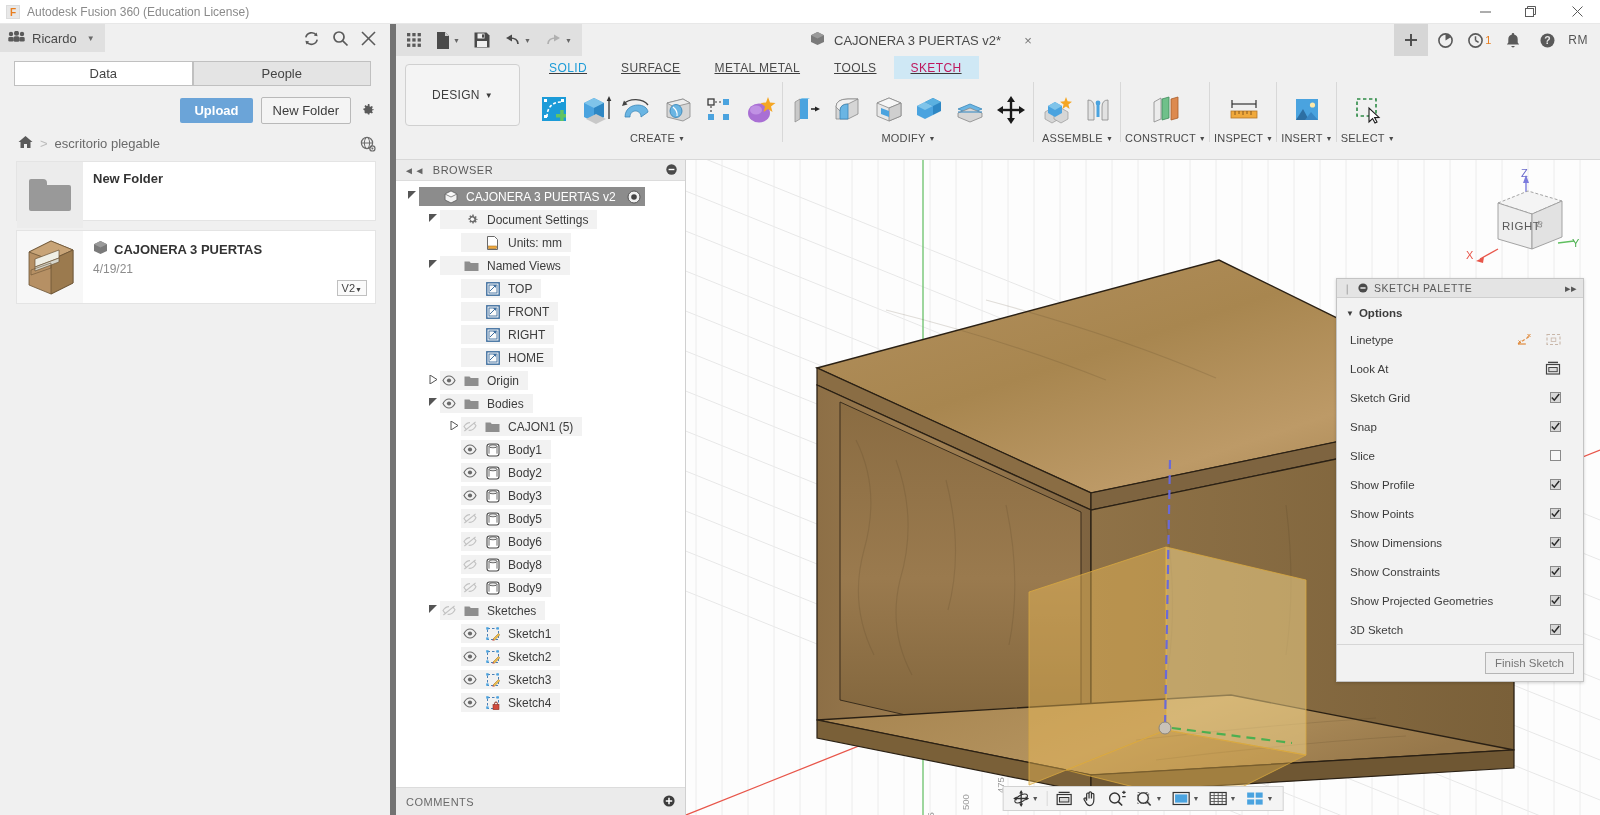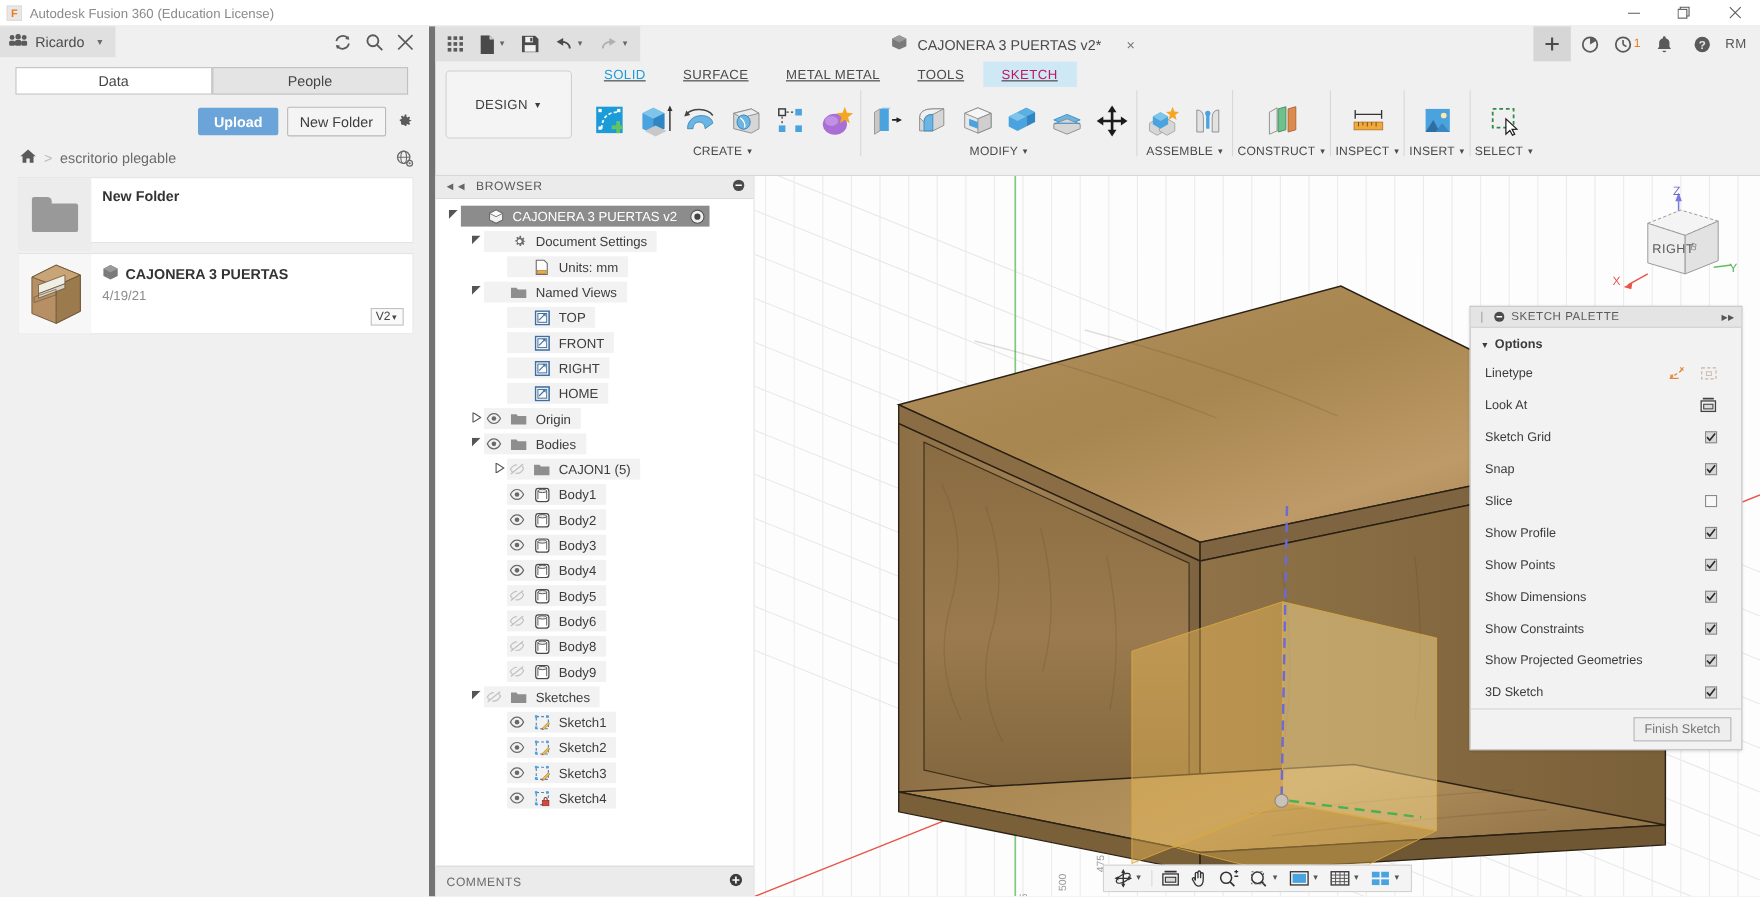--- a/index.html
+++ b/index.html
@@ -975,40 +975,20 @@
                 </svg>
               </span>
               <span class="tico">
                 <svg width="14" height="14" viewBox="0 0 14 14">
                   <rect x="1" y="1" width="12" height="12" rx="2.5" fill="#fff" stroke="#4a4a4a" stroke-width="1.1"></rect>
                   <ellipse cx="7" cy="3.3" rx="4" ry="1.5" fill="#e8e8e8" stroke="#4a4a4a" stroke-width="0.8"></ellipse>
                   <path d="M3 3.3v7.4M11 3.3v7.4" stroke="#4a4a4a" stroke-width="0.8"></path>
                 </svg>
               </span>
               <span class="tlabel">Body3</span>
-            </span>
-          </div>
-          <div class="trow">
-            <span style="width:52px;flex:none;"></span>
-            <span class="arrow">&nbsp;</span>
-            <span class="hl">
-              <span class="eye">
-                <svg width="14" height="11" viewBox="0 0 14 11">
-                  <path d="M7 1C3.3 1 1 5.5 1 5.5S3.3 10 7 10s6-4.5 6-4.5S10.7 1 7 1z" fill="none" stroke="#6a6a6a" stroke-width="1.1"></path>
-                  <circle cx="7" cy="5.5" r="2.1" fill="#6a6a6a"></circle>
-                </svg>
-              </span>
-              <span class="tico">
-                <svg width="14" height="14" viewBox="0 0 14 14">
-                  <rect x="1" y="1" width="12" height="12" rx="2.5" fill="#fff" stroke="#4a4a4a" stroke-width="1.1"></rect>
-                  <ellipse cx="7" cy="3.3" rx="4" ry="1.5" fill="#e8e8e8" stroke="#4a4a4a" stroke-width="0.8"></ellipse>
-                  <path d="M3 3.3v7.4M11 3.3v7.4" stroke="#4a4a4a" stroke-width="0.8"></path>
-                </svg>
-              </span>
-              <span class="tlabel">Body4</span>
             </span>
           </div>
           <div class="trow">
             <span style="width:52px;flex:none;"></span>
             <span class="arrow">&nbsp;</span>
             <span class="hl">
               <span class="eye">
                 <svg width="14" height="11" viewBox="0 0 14 11">
                   <path d="M7 1.6C3.3 1.6 1 5.6 1 5.6s1 1.9 2.8 3.1" fill="none" stroke="#c2c2c2" stroke-width="1.1"></path>
                   <path d="M5.6 9.2c.45.1.9.15 1.4.15 3.7 0 6-4.5 6-4.5s-.8-1.6-2.3-2.8" fill="none" stroke="#c2c2c2" stroke-width="1.1"></path>

